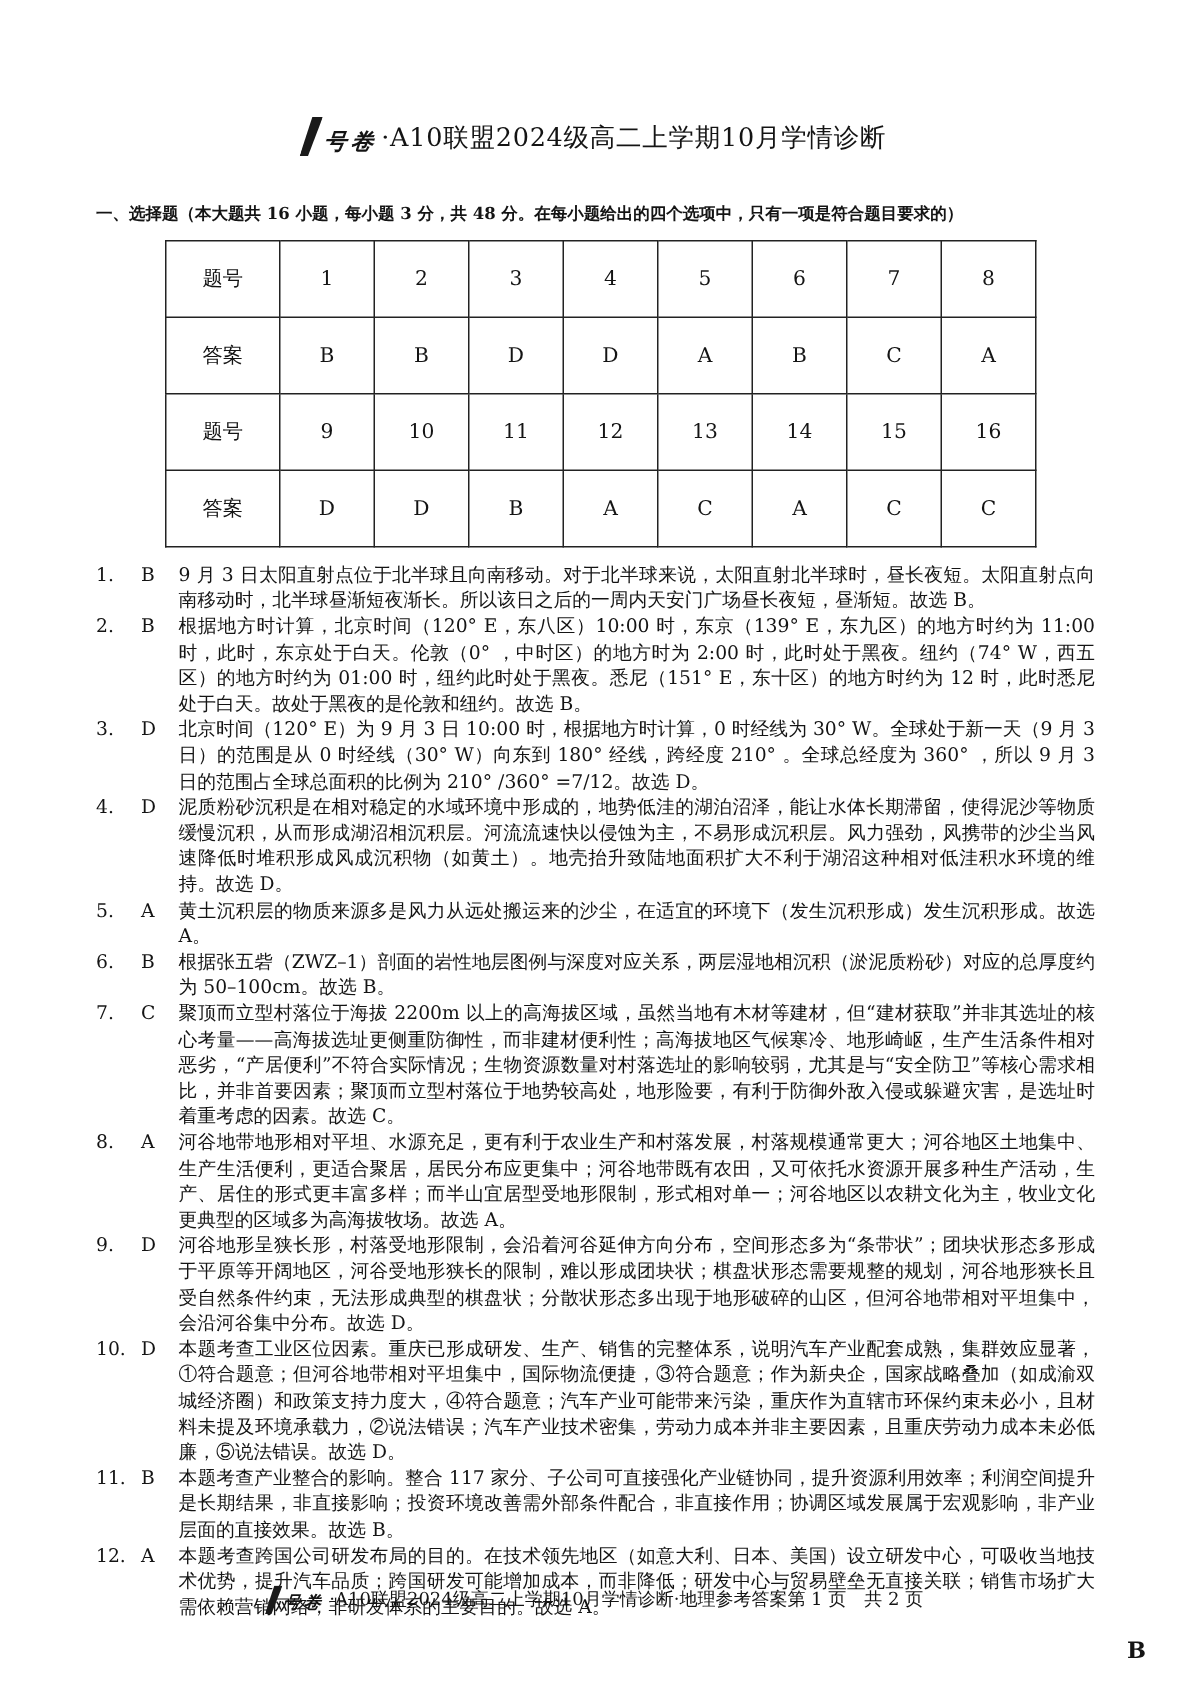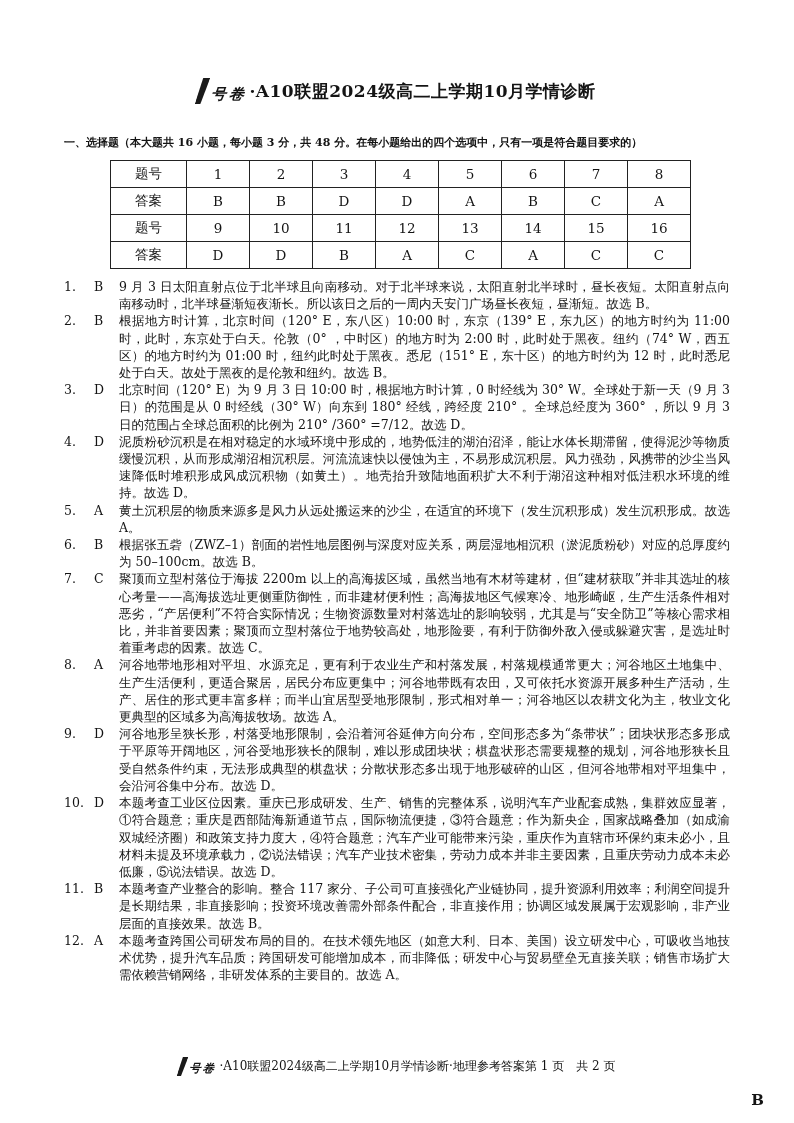--- a/index.html
+++ b/index.html
@@ -24,21 +24,21 @@
     background: #1a1a1a;
     transform: skewX(-14deg);
     clip-path: polygon(22% 0, 100% 0, 62% 100%, 0 100%);
     margin-right: 4px;
   }
   .logo-suffix {
     font-style: italic; font-weight: 700;
     font-size: 15px; letter-spacing: 3px;
     transform: skewX(-6deg);
   }
-  .header-text { font-weight: 700; font-size: 17px; letter-spacing: 0.5px; }
+  .header-text { font-weight: 400; font-size: 17px; letter-spacing: 0.5px; }
   .title {
     text-align: center;
     font-size: 20px; font-weight: 700;
     letter-spacing: 7px;
     margin-top: 22px;
   }
 
   
   .section-heading {
     margin-top: 24px;
@@ -50,21 +50,21 @@
   
   .answer-table {
     border-collapse: collapse;
     margin: 7px 0 9px 46px;
   }
   .answer-table td {
     border: 1px solid #222;
     text-align: center;
     font-size: 13.5px;
     height: 22px;
-    padding: 4px 2px;
+    padding: 16px 2px;
   }
   .answer-table td.label { width: 76px; }
   .answer-table td.val   { width: 63px; }
 
   
   .items { margin-top: 5px; }
   .item { display: flex; font-size: 12.5px; line-height: 17.2px; }
   .item-num { flex: none; width: 30px; }
   .item-ans { flex: none; width: 25px; }
   .item-text { flex: 1; text-align: justify; }
@@ -194,21 +194,21 @@
       <span class="item-text">河谷地带地形相对平坦、水源充足，更有利于农业生产和村落发展，村落规模通常更大；河谷地区土地集中、生产生活便利，更适合聚居，居民分布应更集中；河谷地带既有农田，又可依托水资源开展多种生产活动，生产、居住的形式更丰富多样；而半山宜居型受地形限制，形式相对单一；河谷地区以农耕文化为主，牧业文化更典型的区域多为高海拔牧场。故选 A。</span>
     </div>
     <div class="item">
       <span class="item-num">9.</span>
       <span class="item-ans">D</span>
       <span class="item-text">河谷地形呈狭长形，村落受地形限制，会沿着河谷延伸方向分布，空间形态多为“条带状”；团块状形态多形成于平原等开阔地区，河谷受地形狭长的限制，难以形成团块状；棋盘状形态需要规整的规划，河谷地形狭长且受自然条件约束，无法形成典型的棋盘状；分散状形态多出现于地形破碎的山区，但河谷地带相对平坦集中，会沿河谷集中分布。故选 D。</span>
     </div>
     <div class="item">
       <span class="item-num">10.</span>
       <span class="item-ans">D</span>
-      <span class="item-text">本题考查工业区位因素。重庆已形成研发、生产、销售的完整体系，说明汽车产业配套成熟，集群效应显著，①符合题意；重庆是西部陆海新通道节点，国际物流便捷，③符合题意；作为新央企，国家战略叠加（如成渝双城经济圈）和政策支持力度大，④符合题意；汽车产业可能带来污染，重庆作为直辖市环保约束未必小，且材料未提及环境承载力，②说法错误；汽车产业技术密集，劳动力成本并非主要因素，且重庆劳动力成本未必低廉，⑤说法错误。故选 D。</span>
+      <span class="item-text">本题考查工业区位因素。重庆已形成研发、生产、销售的完整体系，说明汽车产业配套成熟，集群效应显著，①符合题意；但河谷地带相对平坦集中，国际物流便捷，③符合题意；作为新央企，国家战略叠加（如成渝双城经济圈）和政策支持力度大，④符合题意；汽车产业可能带来污染，重庆作为直辖市环保约束未必小，且材料未提及环境承载力，②说法错误；汽车产业技术密集，劳动力成本并非主要因素，且重庆劳动力成本未必低廉，⑤说法错误。故选 D。</span>
     </div>
     <div class="item">
       <span class="item-num">11.</span>
       <span class="item-ans">B</span>
       <span class="item-text">本题考查产业整合的影响。整合 117 家分、子公司可直接强化产业链协同，提升资源利用效率；利润空间提升是长期结果，非直接影响；投资环境改善需外部条件配合，非直接作用；协调区域发展属于宏观影响，非产业层面的直接效果。故选 B。</span>
     </div>
     <div class="item">
       <span class="item-num">12.</span>
       <span class="item-ans">A</span>
       <span class="item-text">本题考查跨国公司研发布局的目的。在技术领先地区（如意大利、日本、美国）设立研发中心，可吸收当地技术优势，提升汽车品质；跨国研发可能增加成本，而非降低；研发中心与贸易壁垒无直接关联；销售市场扩大需依赖营销网络，非研发体系的主要目的。故选 A。</span>

